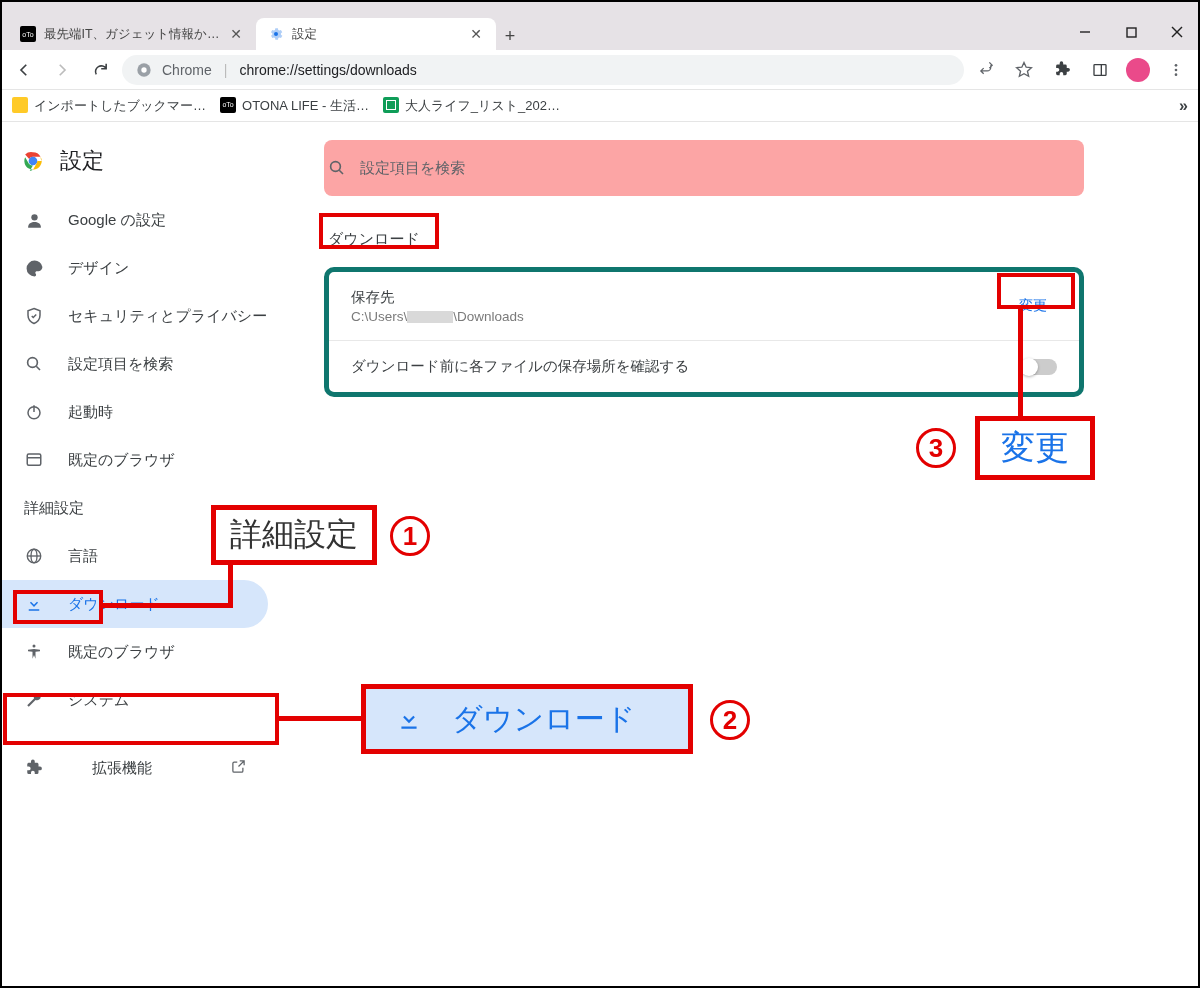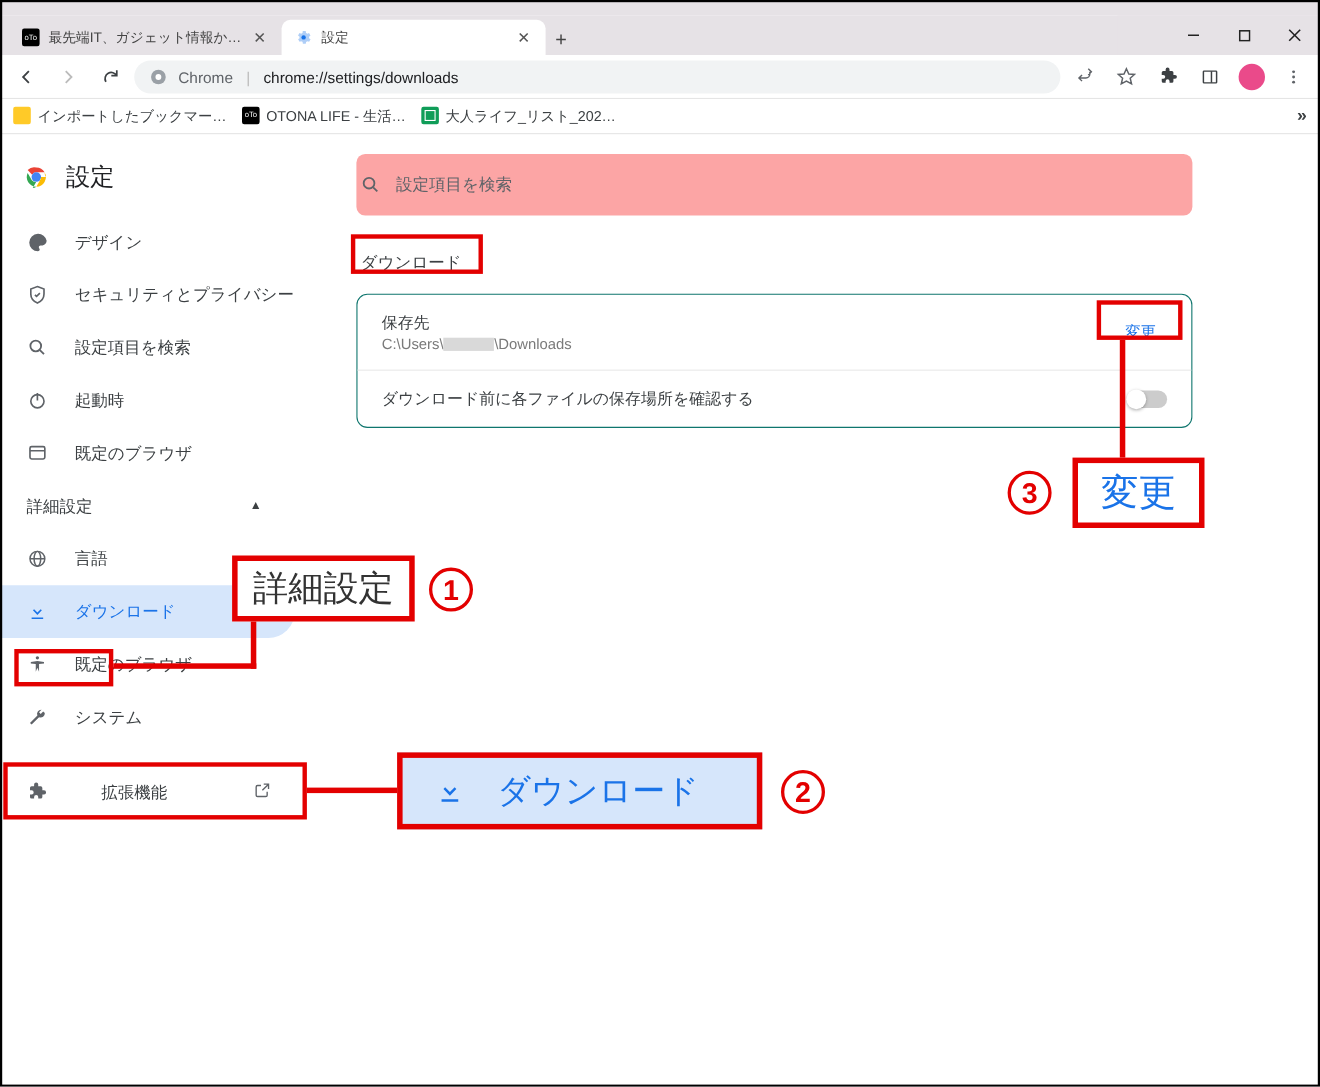--- a/index.html
+++ b/index.html
@@ -49,21 +49,21 @@
 .sbitem.selected{background:#d6e6fb;color:#1a73e8}
 .sbitem.selected .sicon{color:#1a73e8}
 .sbadv{display:flex;align-items:center;height:48px;padding:0 24px;color:#3c4043;font-size:15px;cursor:pointer;justify-content:space-between;margin-right:22px}
 .ext{position:relative}
 .extlaunch{position:absolute;right:22px;color:#5f6368}
 
 
 .main{flex:1;padding:18px 60px 0 40px}
 .searchbox{height:56px;background:#fca5a5;border-radius:8px;display:flex;align-items:center;padding:0 4px;gap:14px;color:#5f6368;font-size:15px;margin-bottom:34px;max-width:760px}
 .sectiontitle{font-size:15px;color:#3c4043;margin:0 0 18px 4px}
-.card{border:1px solid #0f766e;border-radius:10px;max-width:760px}
+.card{border:5px solid #0f766e;border-radius:10px;max-width:760px}
 .cardrow{display:flex;align-items:center;padding:16px 22px;justify-content:space-between}
 .cardrow+.cardrow{border-top:1px solid #e8e8e8}
 .cardrow .rowtext{font-size:14.5px;color:#3c4043}
 .cardrow .rowsub{font-size:13.5px;color:#7a7a7a;margin-top:2px}
 .changebtn{color:#1a73e8;font-size:14px;font-weight:500;padding:6px 10px;cursor:pointer}
 .toggle{width:36px;height:16px;border-radius:10px;background:#ccc;position:relative}
 .toggle::after{content:"";position:absolute;width:18px;height:18px;background:#fff;border-radius:50%;top:-1px;left:-1px;box-shadow:0 1px 3px rgba(0,0,0,.3)}
 
 
 .anno{position:absolute;border:4px solid #e30000;pointer-events:none}
@@ -209,20 +209,29 @@
           <path fill="#FBBC05" d="M37.9 16a16 16 0 01-13.9 24l7-12.1A8 8 0 0032 24h8a16 16 0 01-2.1-8z" transform="rotate(0)"></path>
           <circle cx="24" cy="24" r="6.5" fill="#4285F4"></circle>
           <circle cx="24" cy="24" r="8" fill="none"></circle>
         </svg>
       <h1>設定</h1>
     </div>
 
     <div class="sbitem">
         <span class="sicon">
           <svg width="19" height="19" viewBox="0 0 24 24" fill="currentColor">
+            <circle cx="12" cy="8" r="4"></circle>
+            <path d="M4 20c0-4 4-6 8-6s8 2 8 6v1H4z"></path>
+          </svg>
+        </span>
+        <span>Google の設定</span>
+      </div>
+    <div class="sbitem">
+        <span class="sicon">
+          <svg width="19" height="19" viewBox="0 0 24 24" fill="currentColor">
             <path d="M12 2a10 10 0 000 20c1 0 2-.8 2-2 0-.5-.2-1-.5-1.3-.3-.4-.5-.8-.5-1.3 0-1.1.9-2 2-2h2.3A6 6 0 0022 10 10 10 0 0012 2z"></path>
           </svg>
         </span>
         <span>デザイン</span>
       </div>
     <div class="sbitem">
         <span class="sicon">
           <svg width="18" height="18" viewBox="0 0 24 24" fill="none" stroke="currentColor" stroke-width="2">
             <path d="M12 2l8 3v6c0 5-3.5 9-8 11-4.5-2-8-6-8-11V5z"></path>
             <path d="M9 12l2 2 4-4"></path>

